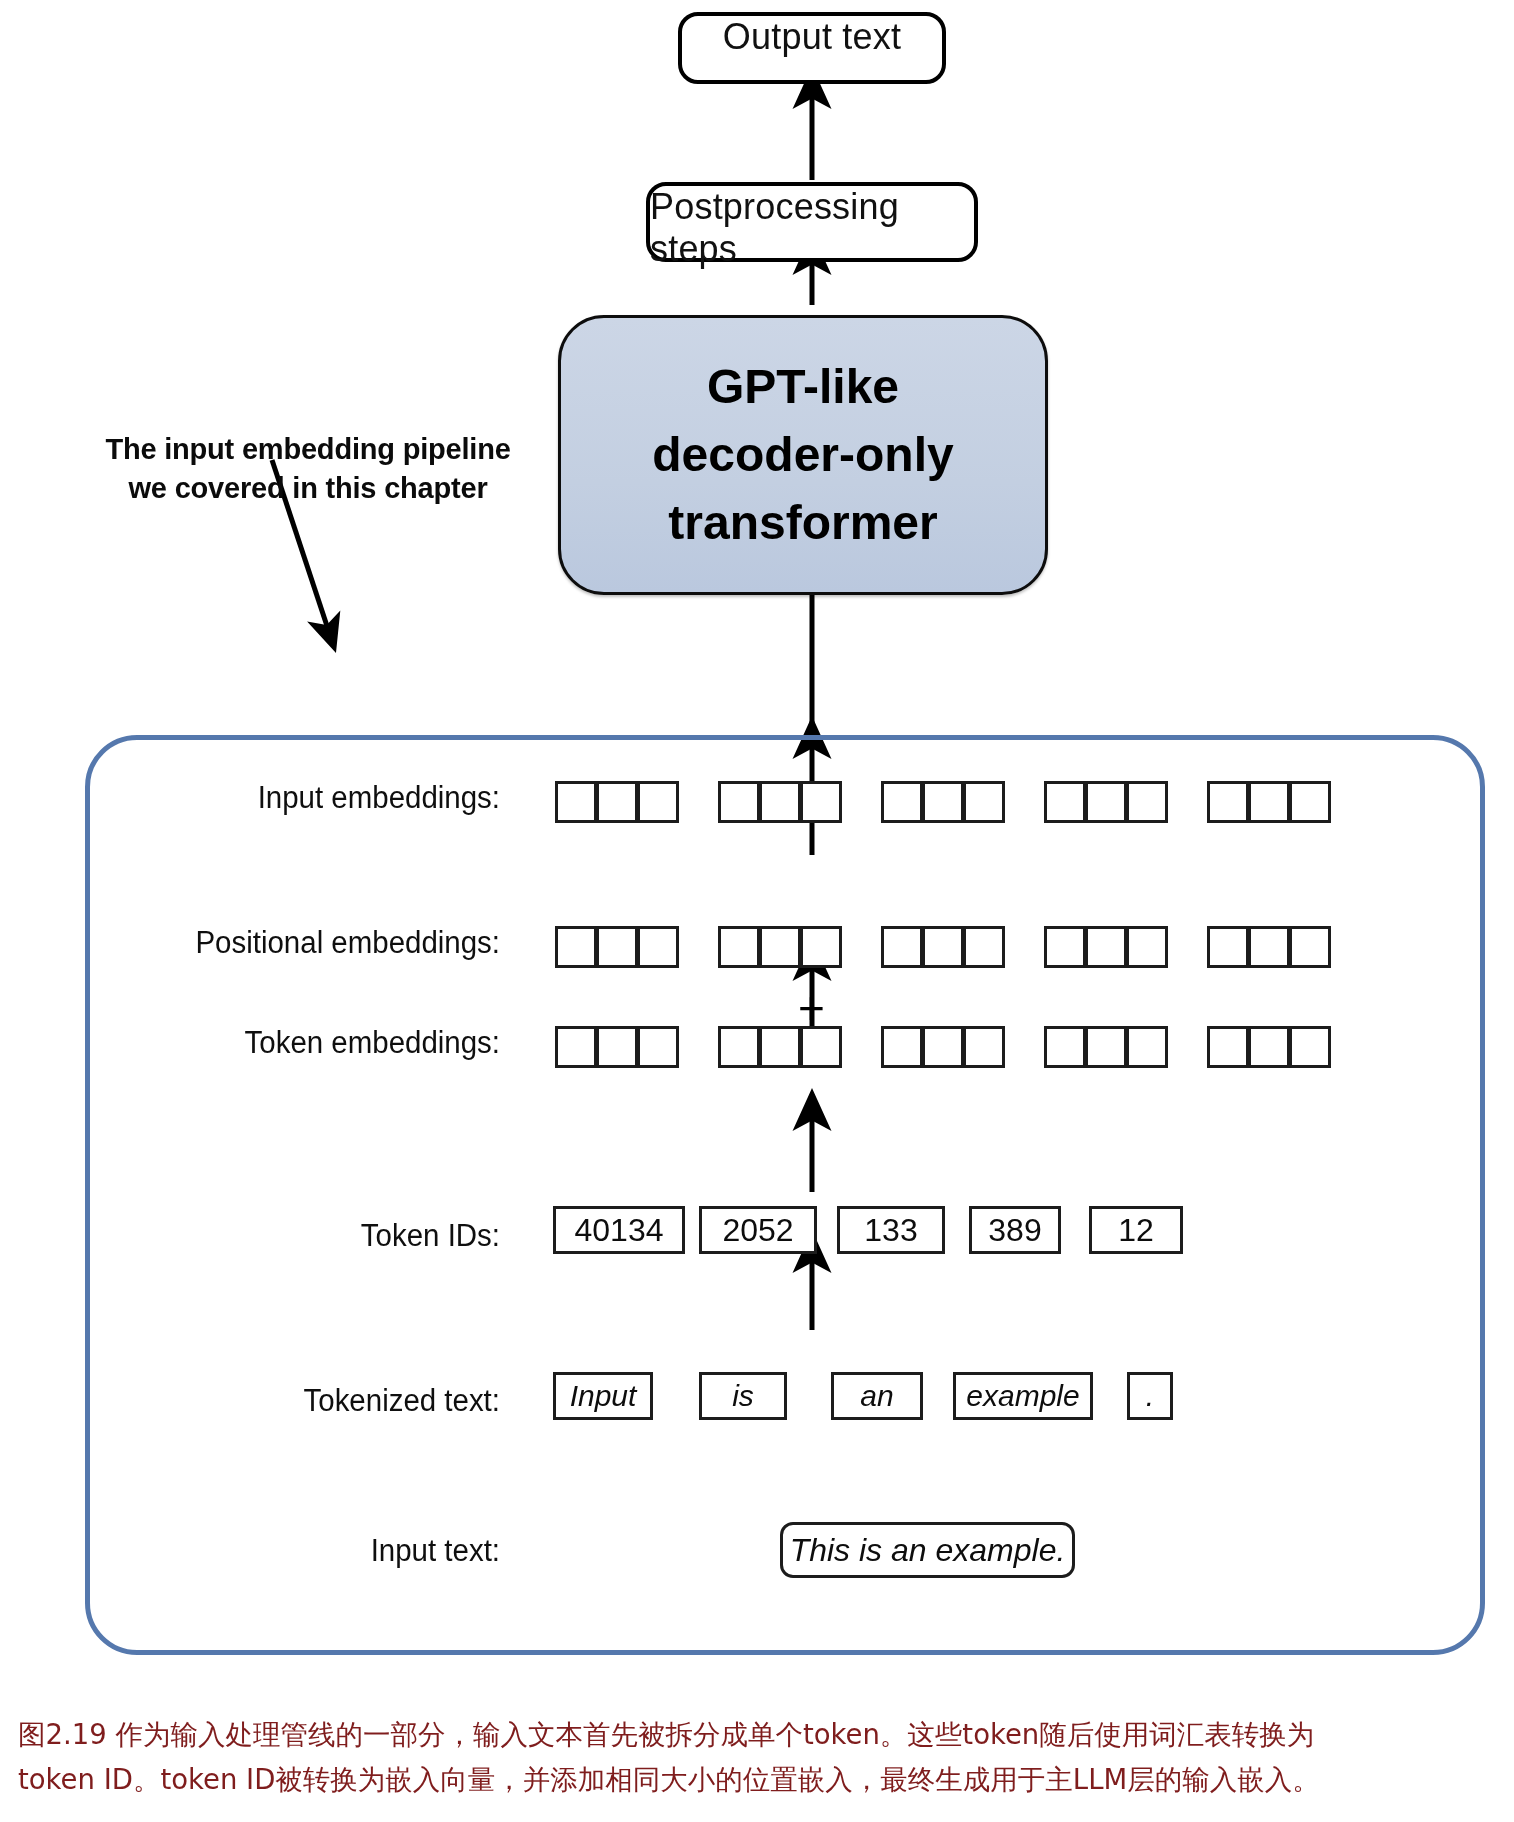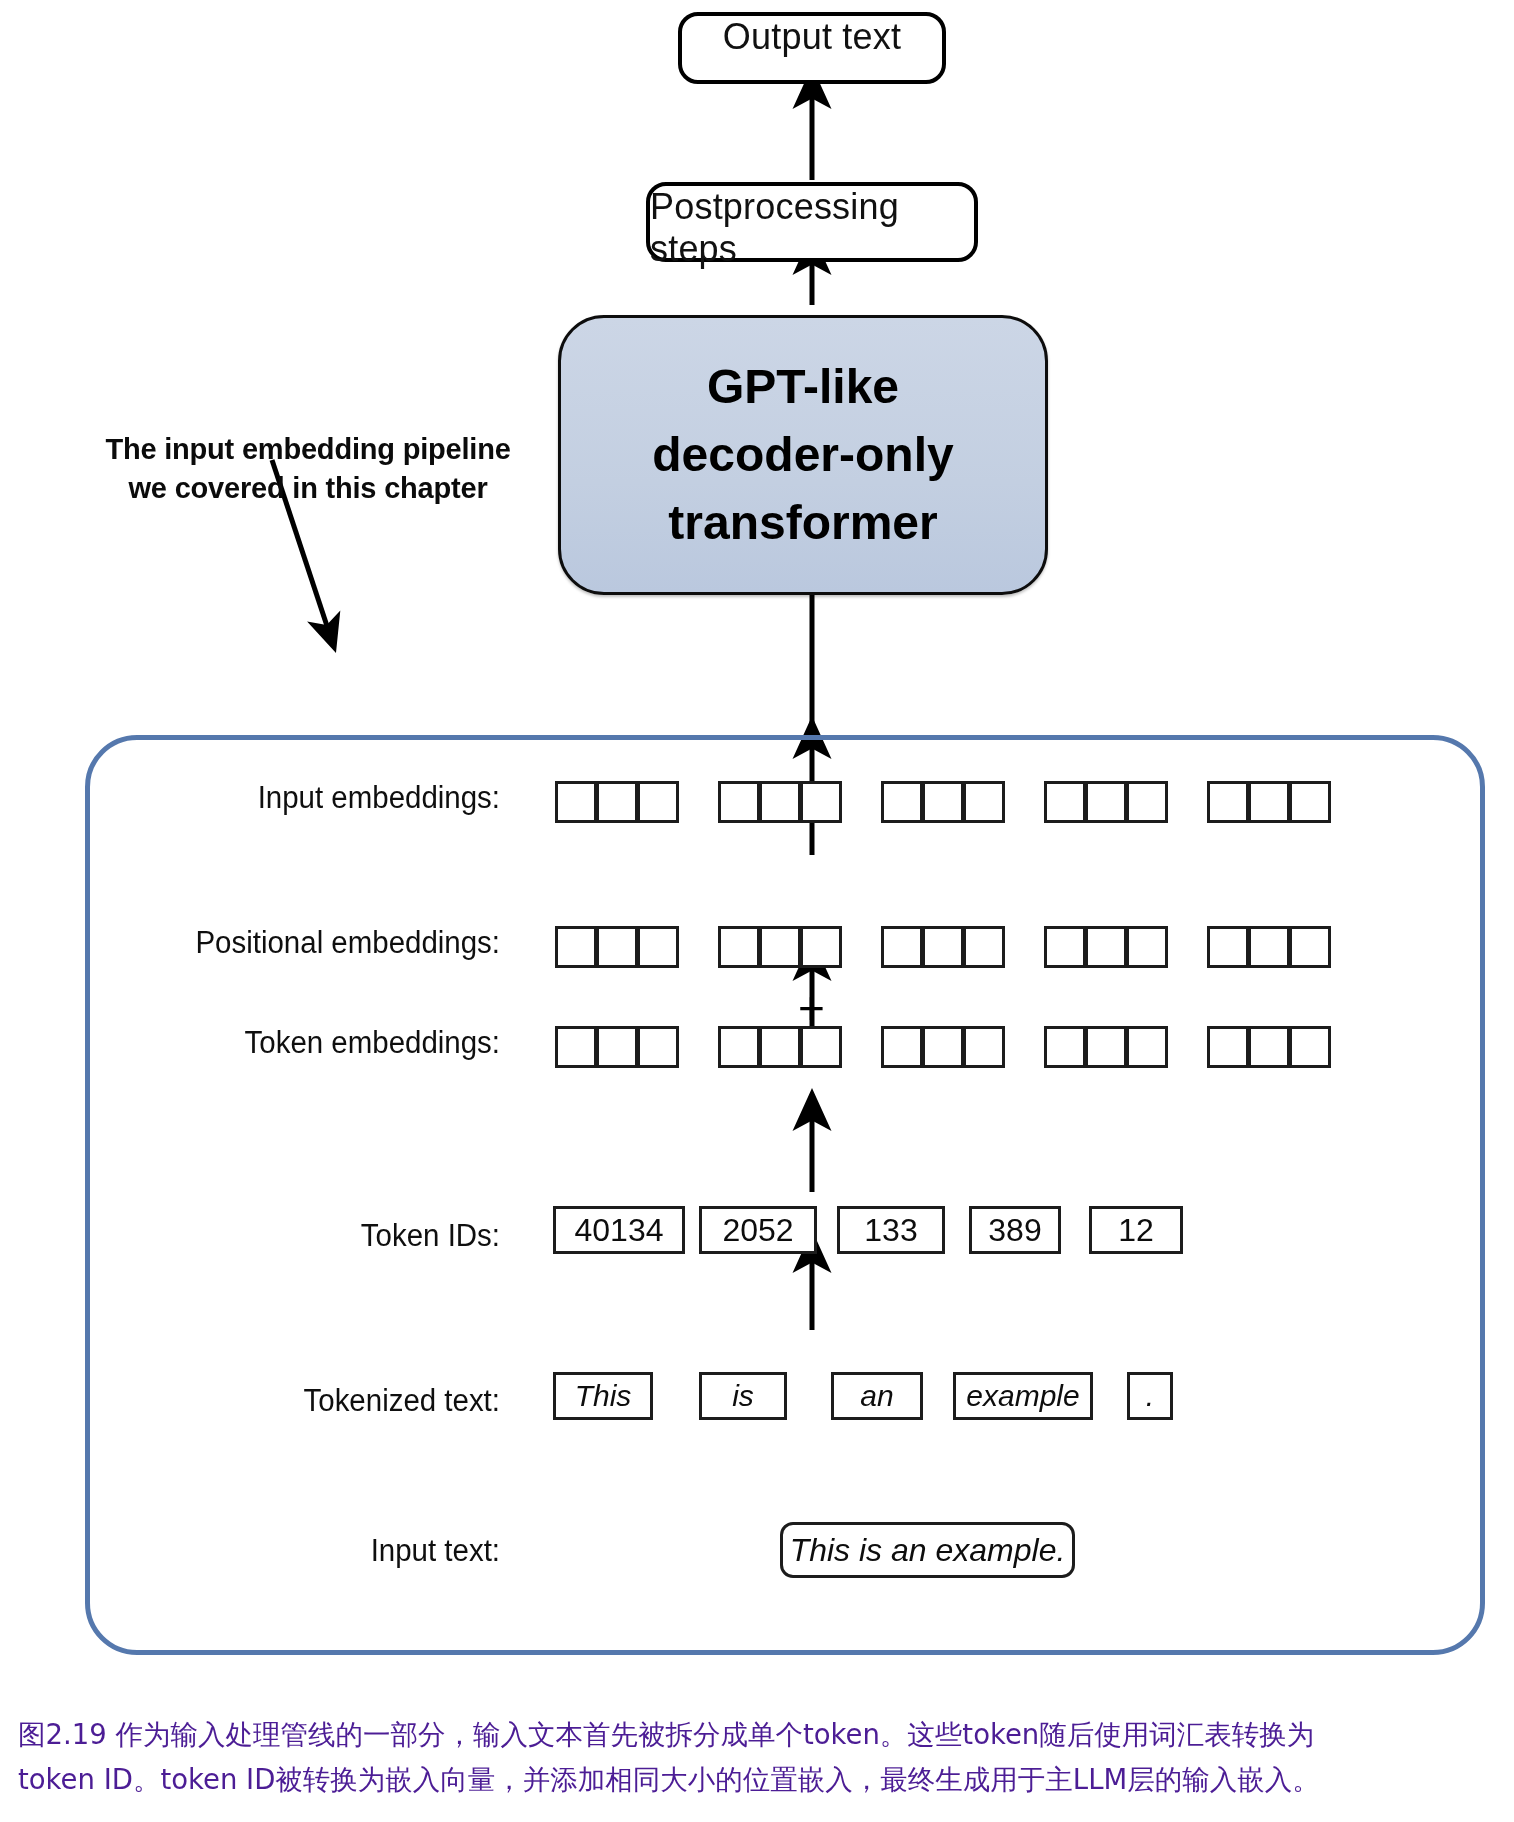--- a/index.html
+++ b/index.html
@@ -112,21 +112,21 @@
     font-weight: bold;
     font-size: 29px;
     line-height: 1.35;
     text-align: center;
     color: #0b0b0b;
     letter-spacing: -.2px;
   }
   
   .caption {
     position: absolute;
-    color: #4c1d95;
+    color: #7f1d1d;
     font-size: 27.5px;
     line-height: 1.62;
     font-family: "DejaVu Sans", "Liberation Sans", sans-serif;
   }
 </style>
 </head>
 <body>
 
 <div id="stage">
 
@@ -296,21 +296,21 @@
       <div class="val-box" style="width: 94px;">
         <span>12</span>
       </div>
     </div>
 
   <div class="row-label" style="left:120px; top:1383px; width:380px;">
     <span>Tokenized text:</span>
   </div>
   <div class="val-row" id="row-tokens" style="left:553px; top:1372px;">
       <div class="val-box italic" style="width: 100px; margin-right: 46px;">
-        <span>This</span>
+        <span>Input</span>
       </div>
       <div class="val-box italic" style="width: 88px; margin-right: 44px;">
         <span>is</span>
       </div>
       <div class="val-box italic" style="width: 92px; margin-right: 30px;">
         <span>an</span>
       </div>
       <div class="val-box italic" style="width: 140px; margin-right: 34px;">
         <span>example</span>
       </div>

